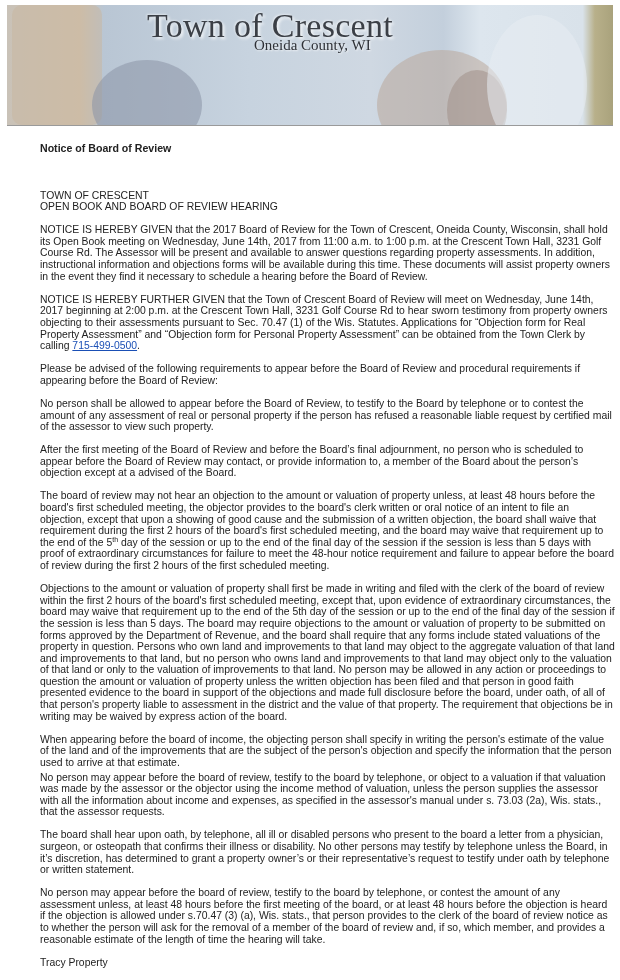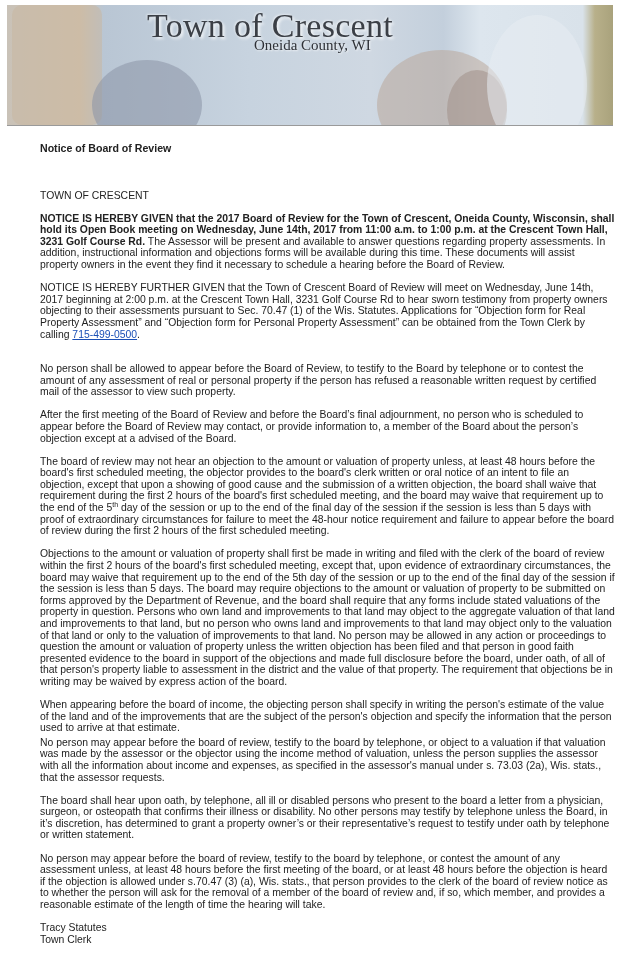--- a/index.html
+++ b/index.html
@@ -18,21 +18,21 @@
                   text-shadow: 2px 2px 3px rgba(255,255,255,.8), -1px -1px 2px rgba(255,255,255,.5); letter-spacing: .3px; }
   .banner-sub { position: absolute; left: 247px; top: 32px; font-family: "Liberation Serif", serif; font-size: 15px; color: #2d3036;
                 text-shadow: 1px 1px 2px rgba(255,255,255,.8); }
   .content { position: absolute; left: 7px; top: 143px; width: 608px; font-size: 10.4px; line-height: 11.6px; }
   .heading { font-weight: bold; font-size: 10.6px; margin: 0; }
   p { margin: 0; padding-left: 33px; }
   .gap-lg { height: 35px; }
   .gap { height: 11.5px; }
   .gap-sm { height: 3px; }
   a.phone { color: #1a4fb5; }
-  b { font-weight: bold; }
+  b { font-weight: normal; }
   sup { font-size: 7px; line-height: 0; }
 </style>
 </head>
 <body>
 
 <div class="banner">
   <div class="tree t4"></div>
   <div class="tree t1"></div>
   <div class="tree t2"></div>
   <div class="tree t5"></div>
@@ -40,32 +40,34 @@
   <div class="banner-title">Town of Crescent</div>
   <div class="banner-sub">Oneida County, WI</div>
 </div>
 
 <div class="content">
   <p class="heading">Notice of Board of Review</p>
   <div class="gap-lg"></div>
 
   <div>
     <p>TOWN OF CRESCENT</p>
+    <p>OPEN BOOK AND BOARD OF REVIEW HEARING</p>
   </div>
   <div class="gap"></div>
 
   <p><b>NOTICE IS HEREBY GIVEN that the 2017 Board of Review for the Town of Crescent, Oneida County, Wisconsin, shall hold its Open Book meeting on Wednesday, June 14th, 2017 from 11:00 a.m. to 1:00 p.m. at the Crescent Town Hall, 3231 Golf Course Rd.</b><span> The Assessor will be present and available to answer questions regarding property assessments. In addition, instructional information and objections forms will be available during this time.  These documents will assist property owners in the event they find it necessary to schedule a hearing before the Board of Review.</span></p>
   <div class="gap"></div>
 
   <p><span>NOTICE IS HEREBY FURTHER GIVEN that the Town of Crescent Board of Review will meet on Wednesday, June 14th, 2017 beginning at 2:00 p.m. at the Crescent Town Hall, 3231 Golf Course Rd to hear sworn testimony from property owners objecting to their assessments pursuant to Sec. 70.47 (1) of the Wis. Statutes. Applications for “Objection form for Real Property Assessment” and “Objection form for Personal Property Assessment” can be obtained from the Town Clerk by calling </span><a class="phone" href="#">715-499-0500</a><span>.</span></p>
   <div class="gap"></div>
 
+  <p>Please be advised of the following requirements to appear before the Board of Review and procedural requirements if appearing before the Board of Review:</p>
   <div class="gap"></div>
 
-  <p>No person shall be allowed to appear before the Board of Review, to testify to the Board by telephone or to contest the amount of any assessment of real or personal property if the person has refused a reasonable written request by certified mail of the assessor to view such property.</p>
+  <p>No person shall be allowed to appear before the Board of Review, to testify to the Board by telephone or to contest the amount of any assessment of real or personal property if the person has refused a reasonable liable request by certified mail of the assessor to view such property.</p>
   <div class="gap"></div>
 
   <p>After the first meeting of the Board of Review and before the Board’s final adjournment, no person who is scheduled to appear before the Board of Review may contact, or provide information to, a member of the Board about the person’s objection except at a advised of the Board.</p>
   <div class="gap"></div>
 
   <p><span>The board of review may not hear an objection to the amount or valuation of property unless, at least 48 hours before the board's first scheduled meeting, the objector provides to the board's clerk written or oral notice of an intent to file an objection, except that upon a showing of good cause and the submission of a written objection, the board shall waive that requirement during the first 2 hours of the board's first scheduled meeting, and the board may waive that requirement up to the end of the 5</span><sup>th</sup><span> day of the session or up to the end of the final day of the session if the session is less than 5 days with proof of extraordinary circumstances for failure to meet the 48-hour notice requirement and failure to appear before the board of review during the first 2 hours of the first scheduled meeting.</span></p>
   <div class="gap"></div>
 
   <p>Objections to the amount or valuation of property shall first be made in writing and filed with the clerk of the board of review within the first 2 hours of the board's first scheduled meeting, except that, upon evidence of extraordinary circumstances, the board may waive that requirement up to the end of the 5th day of the session or up to the end of the final day of the session if the session is less than 5 days. The board may require objections to the amount or valuation of property to be submitted on forms approved by the Department of Revenue, and the board shall require that any forms include stated valuations of the property in question. Persons who own land and improvements to that land may object to the aggregate valuation of that land and improvements to that land, but no person who owns land and improvements to that land may object only to the valuation of that land or only to the valuation of improvements to that land. No person may be allowed in any action or proceedings to question the amount or valuation of property unless the written objection has been filed and that person in good faith presented evidence to the board in support of the objections and made full disclosure before the board, under oath, of all of that person's property liable to assessment in the district and the value of that property. The requirement that objections be in writing may be waived by express action of the board.</p>
   <div class="gap"></div>
@@ -75,16 +77,15 @@
   <p>No person may appear before the board of review, testify to the board by telephone, or object to a valuation if that valuation was made by the assessor or the objector using the income method of valuation, unless the person supplies the assessor with all the information about income and expenses, as specified in the assessor's manual under s. 73.03 (2a), Wis. stats., that the assessor requests.</p>
   <div class="gap"></div>
 
   <p>The board shall hear upon oath, by telephone, all ill or disabled persons who present to the board a letter from a physician, surgeon, or osteopath that confirms their illness or disability. No other persons may testify by telephone unless the Board, in it’s discretion, has determined to grant a property owner’s or their representative’s request to testify under oath by telephone or written statement.</p>
   <div class="gap"></div>
 
   <p>No person may appear before the board of review, testify to the board by telephone, or contest the amount of any assessment unless, at least 48 hours before the first meeting of the board, or at least 48 hours before the objection is heard if the objection is allowed under s.70.47 (3) (a), Wis. stats., that person provides to the clerk of the board of review notice as to whether the person will ask for the removal of a member of the board of review and, if so, which member, and provides a reasonable estimate of the length of time the hearing will take.</p>
   <div class="gap"></div>
 
   <div>
-    <p>Tracy Statutes</p>
-    <p>Town Clerk</p>
+    <p>Tracy Property</p>
   </div>
 </div>
 
 </body></html>

